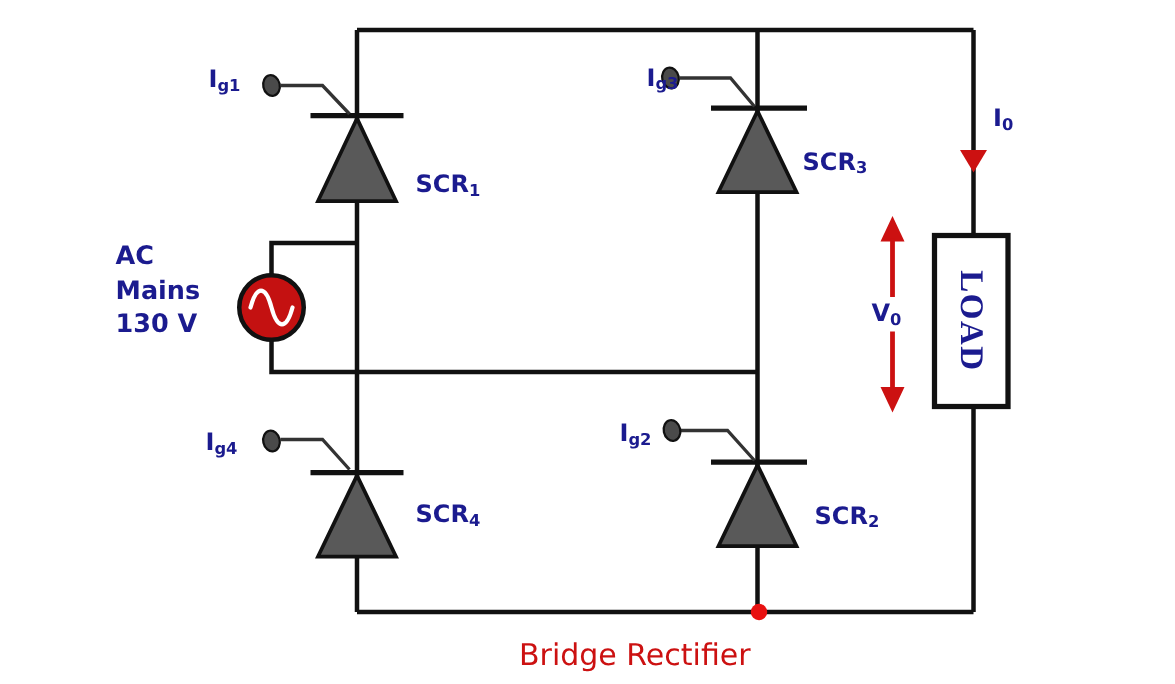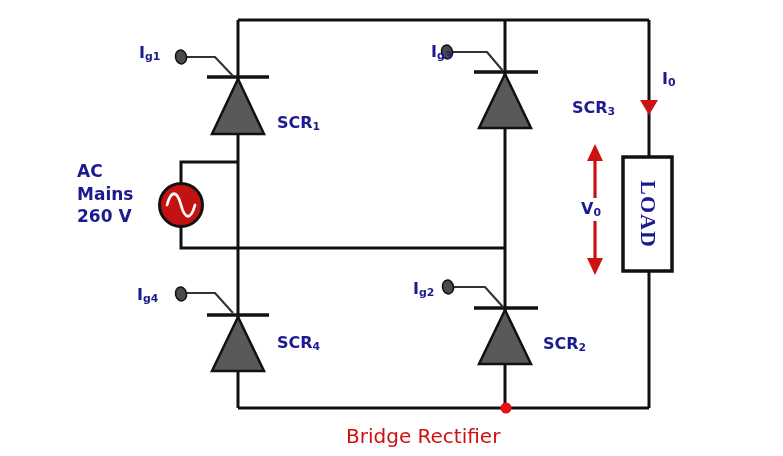--- a/index.html
+++ b/index.html
@@ -53,21 +53,21 @@
     position:absolute;
     left:346px;top:424px;
     font-weight:normal;
     font-size:20px;
     color:#cc1111;
     white-space:nowrap;
   }
   .pos-ig1{left:139px;top:45px;}
   .pos-scr1{left:277px;top:115px;}
   .pos-ig3{left:419px;top:44px;margin-left:12px;}
-  .pos-scr3{left:572px;top:100px;}
+  .pos-scr3{left:535px;top:100px;}
   .pos-ig4{left:137px;top:287px;}
   .pos-scr4{left:277px;top:335px;}
   .pos-ig2{left:413px;top:281px;}
   .pos-scr2{left:543px;top:336px;}
   .pos-i0{left:662px;top:71px;}
   .pos-v0{left:581px;top:201px;text-align:right;}
 </style>
 </head>
 <body>
 
@@ -147,21 +147,21 @@
   <div class="lbl pos-ig2"><span>I</span><span class="sub">g2</span></div>
 
   <div class="lbl pos-scr2"><span>SCR</span><span class="sub">2</span></div>
 
   <div class="lbl pos-i0"><span>I</span><span class="sub">0</span></div>
 
   <div class="lbl pos-v0"><span>V</span><span class="sub">0</span></div>
 
   <div class="ac-lbl">AC
 Mains
-260 V</div>
+130 V</div>
 
   <div class="load-lbl">
       <span>LOAD</span>
     </div>
 
   <div class="title">Bridge Rectifier</div>
 
 </div>
 
 </body></html>

